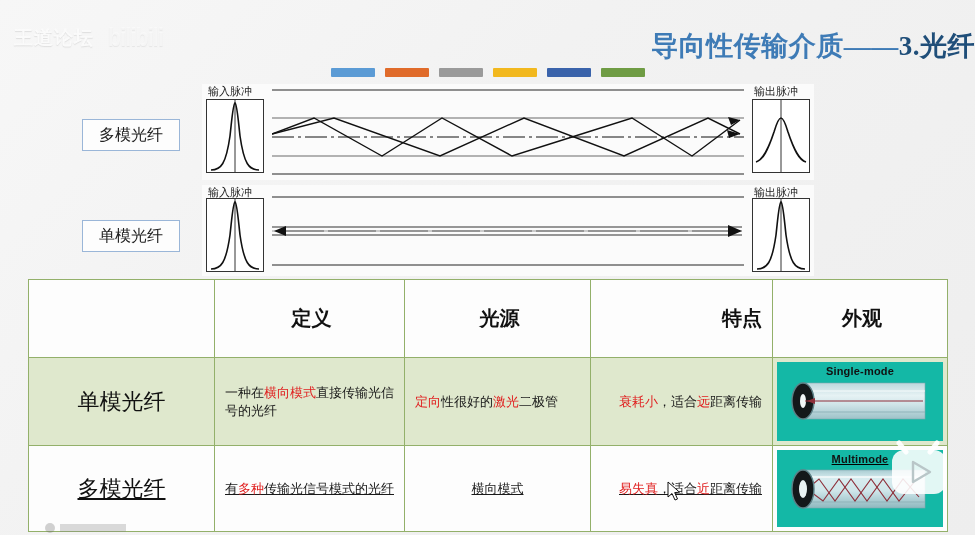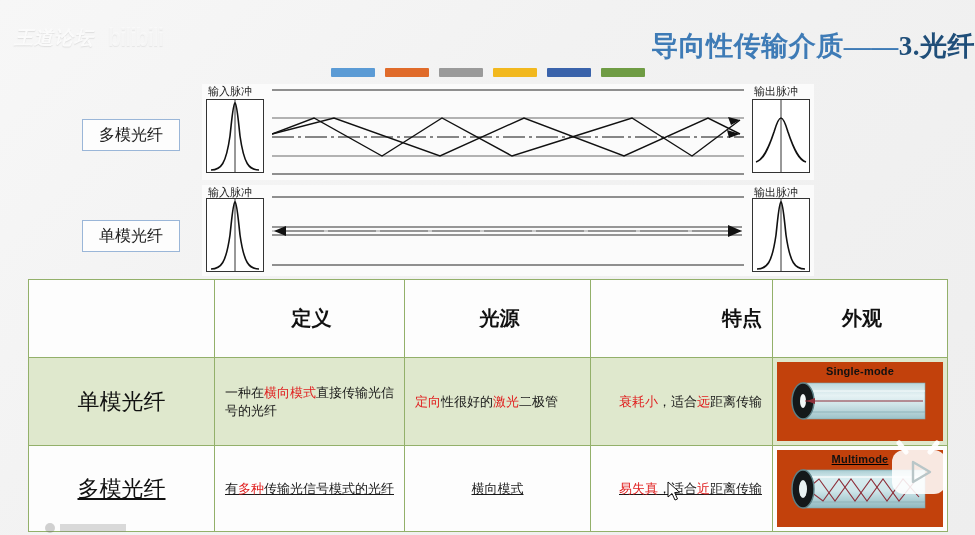--- a/index.html
+++ b/index.html
@@ -19,21 +19,20 @@
   .watermark {
     position: absolute; left: 14px; top: 22px;
     display: flex; align-items: center; gap: 8px;
     opacity: .55; pointer-events: none;
   }
   .wm-text {
     font-family: "Liberation Sans", sans-serif;
     font-size: 19px; font-weight: bold; color: #ffffff;
     text-shadow: 0 1px 1px rgba(150,150,150,.45);
     letter-spacing: 1px;
-    font-style: italic;
   }
   .wm-logo {
     font-family: "Liberation Sans", sans-serif;
     font-size: 26px; font-weight: bold; color: rgba(255,255,255,.75);
     text-shadow: 0 1px 1px rgba(160,160,160,.35);
     letter-spacing: -1px;
     transform: scaleX(.82);
   }
 
   
@@ -114,21 +113,21 @@
 
   .rowname { text-align: center; font-size: 22px; color: #111; }
   .celltext { font-size: 13px; line-height: 1.32; color: #1a1a1a; }
   .red { color: #e02020; }
 
   
   .appcell { padding: 4px !important; }
   .appbox {
     position: relative;
     width: 100%; height: 100%;
-    background: #c2410c;
+    background: #14b8a6;
     display: flex; flex-direction: column; align-items: center;
     justify-content: flex-start;
     padding-top: 3px;
     overflow: hidden;
   }
   .appcap {
     font-family: "Liberation Sans", sans-serif;
     font-size: 11px; font-weight: bold; color: #111;
     letter-spacing: .2px;
   }

